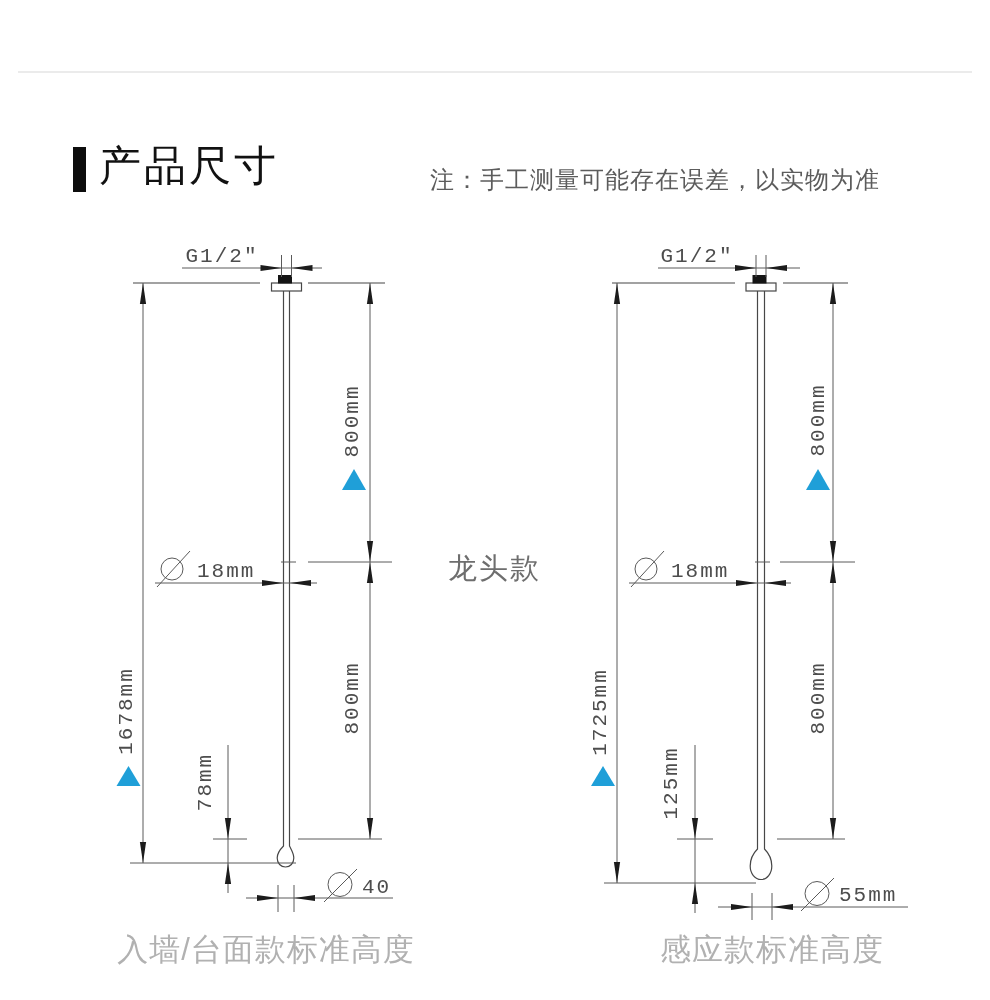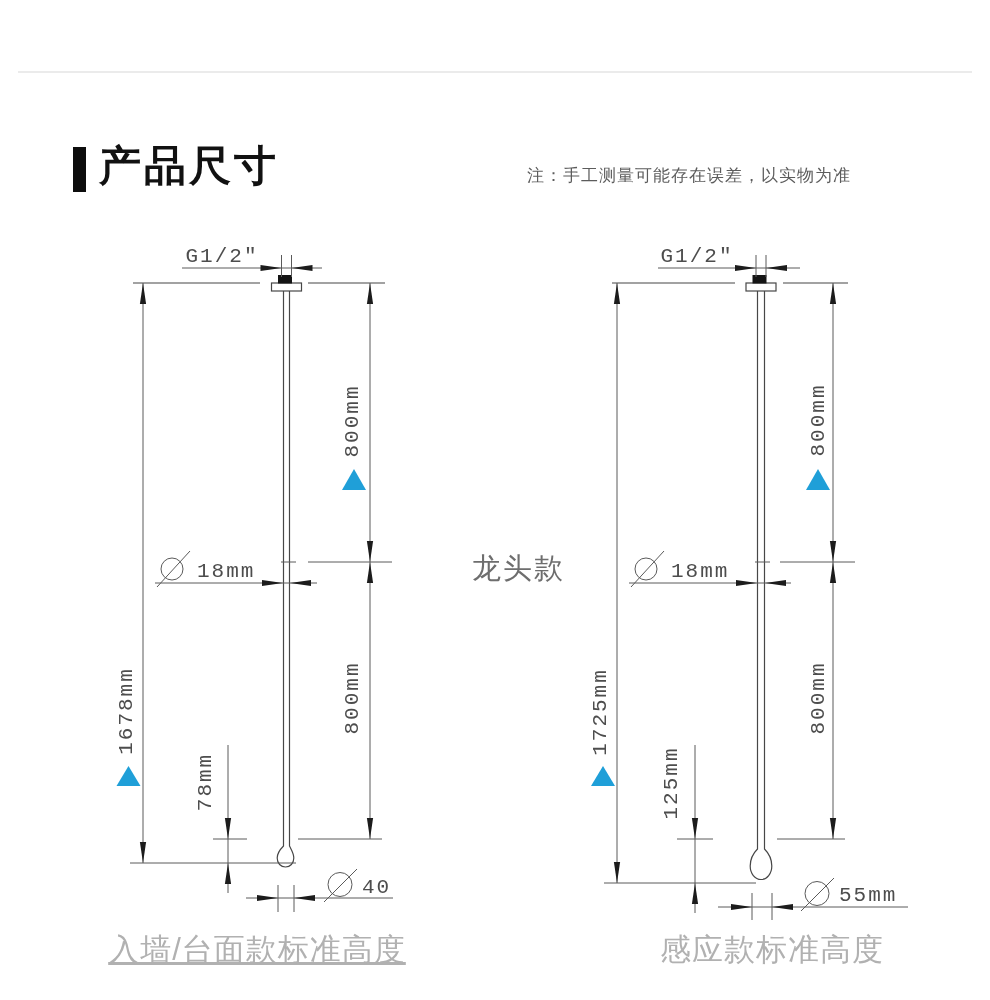--- a/index.html
+++ b/index.html
@@ -1,28 +1,28 @@
 <!DOCTYPE html>
 <html><head>
 <meta charset="utf-8">
 <style>
   html,body{margin:0;padding:0;background:#ffffff;}
   .canvas{position:relative;width:990px;height:1000px;background:#ffffff;overflow:hidden;
           font-family:"Liberation Sans",sans-serif;}
   .top-divider{position:absolute;left:18px;top:71px;width:954px;height:2px;background:#ebebeb;}
   .title-bar{position:absolute;left:73px;top:147px;width:13px;height:45px;background:#0d0d0d;}
-  .page-title{position:absolute;left:99px;top:138px;margin:0;font-size:42px;font-weight:700;
+  .page-title{position:absolute;left:99px;top:138px;margin:0;font-size:42px;font-weight:400;
               color:#111;letter-spacing:3px;text-align:right;}
-  .note{position:absolute;left:430px;top:164px;width:518px;text-align:center;font-size:17px;
+  .note{position:absolute;left:430px;top:164px;width:518px;text-align:left;font-size:24px;
         color:#5c5c5c;letter-spacing:1px;}
   .center-label{position:absolute;left:448px;top:549px;width:120px;font-size:29px;color:#6e6e6e;
-        letter-spacing:2px;margin-left:24px;}
+        letter-spacing:2px;}
   .caption{position:absolute;top:929px;font-size:31px;color:#b1b1b1;font-weight:300;
         text-align:center;letter-spacing:1px;}
-  .caption.left{left:75px;width:364px;text-decoration:underline;}
+  .caption.left{left:84px;width:364px;}
   .caption.right{left:622px;width:300px;}
   svg{position:absolute;}
   svg text{font-family:"Liberation Mono","DejaVu Sans Mono",monospace;font-size:21px;
         fill:#4d4d4d;letter-spacing:2px;}
   .geo{stroke:#474747;stroke-width:1.2;fill:none;}
   .dim{stroke:#5a5a5a;stroke-width:1;fill:none;}
   .arr{fill:#1c1c1c;stroke:none;}
   .tri{fill:#1f9fd8;stroke:none;}
   .fillwhite{fill:#ffffff;}
   .fitting{fill:#141414;stroke:none;}

